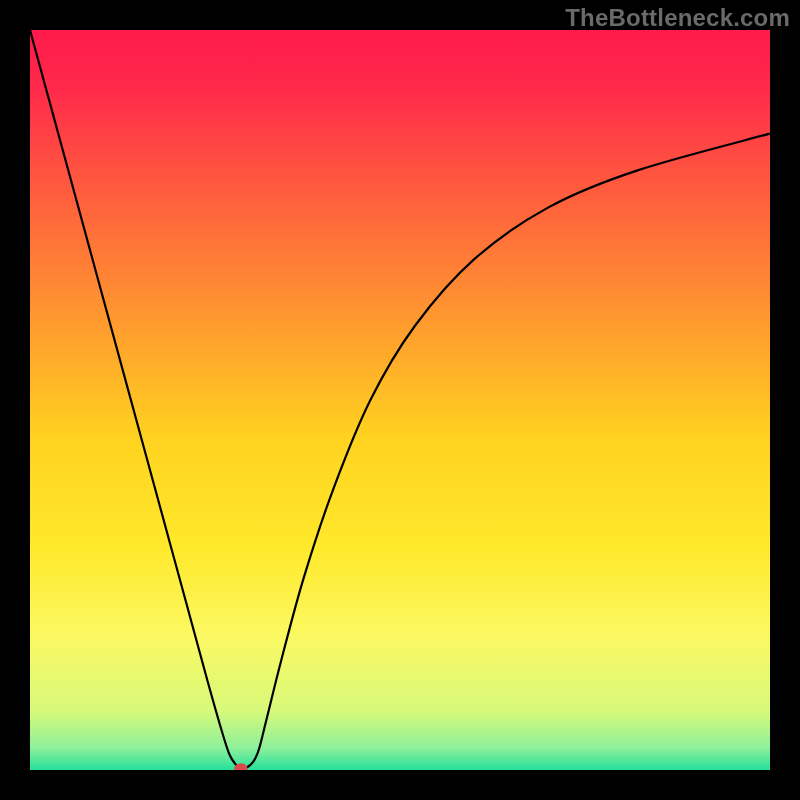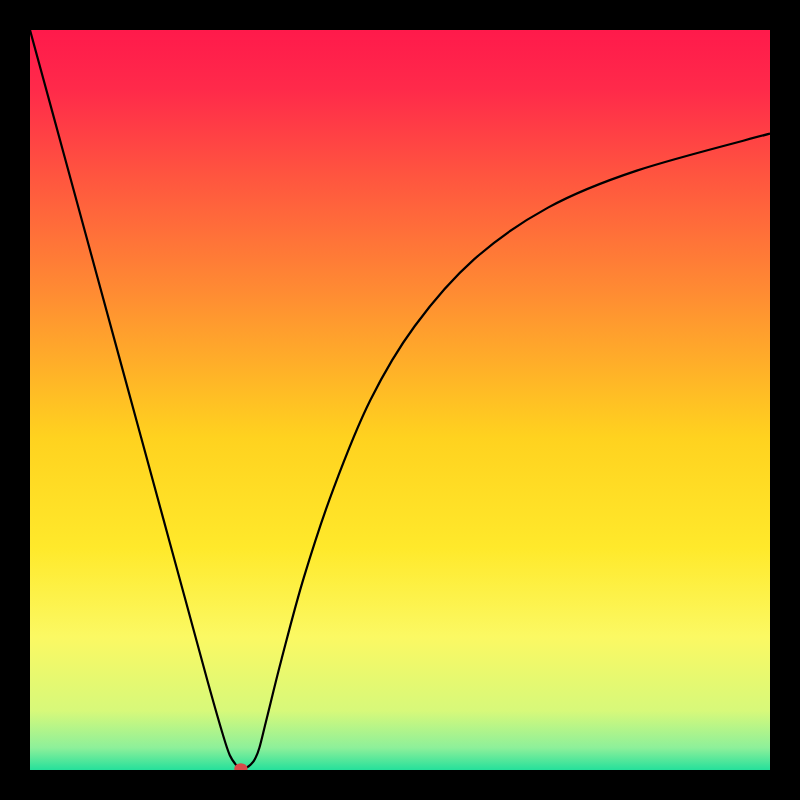--- a/index.html
+++ b/index.html
@@ -38,20 +38,21 @@
     display: block;
     width: 740px;
     height: 740px;
   }
 </style>
 </head>
 <body>
 
 <div class="frame">
 
+  <div class="watermark">TheBottleneck.com</div>
 
   <div class="plot-area">
     <svg id="plot-svg" viewBox="0 0 740 740" preserveAspectRatio="none">
       <defs>
         <linearGradient id="bg-grad" x1="0" y1="0" x2="0" y2="1">
             <stop offset="0%" stop-color="#ff1a4b"></stop>
             <stop offset="8%" stop-color="#ff2a4a"></stop>
             <stop offset="20%" stop-color="#ff563f"></stop>
             <stop offset="35%" stop-color="#ff8a33"></stop>
             <stop offset="55.00000000000001%" stop-color="#ffd21f"></stop>

